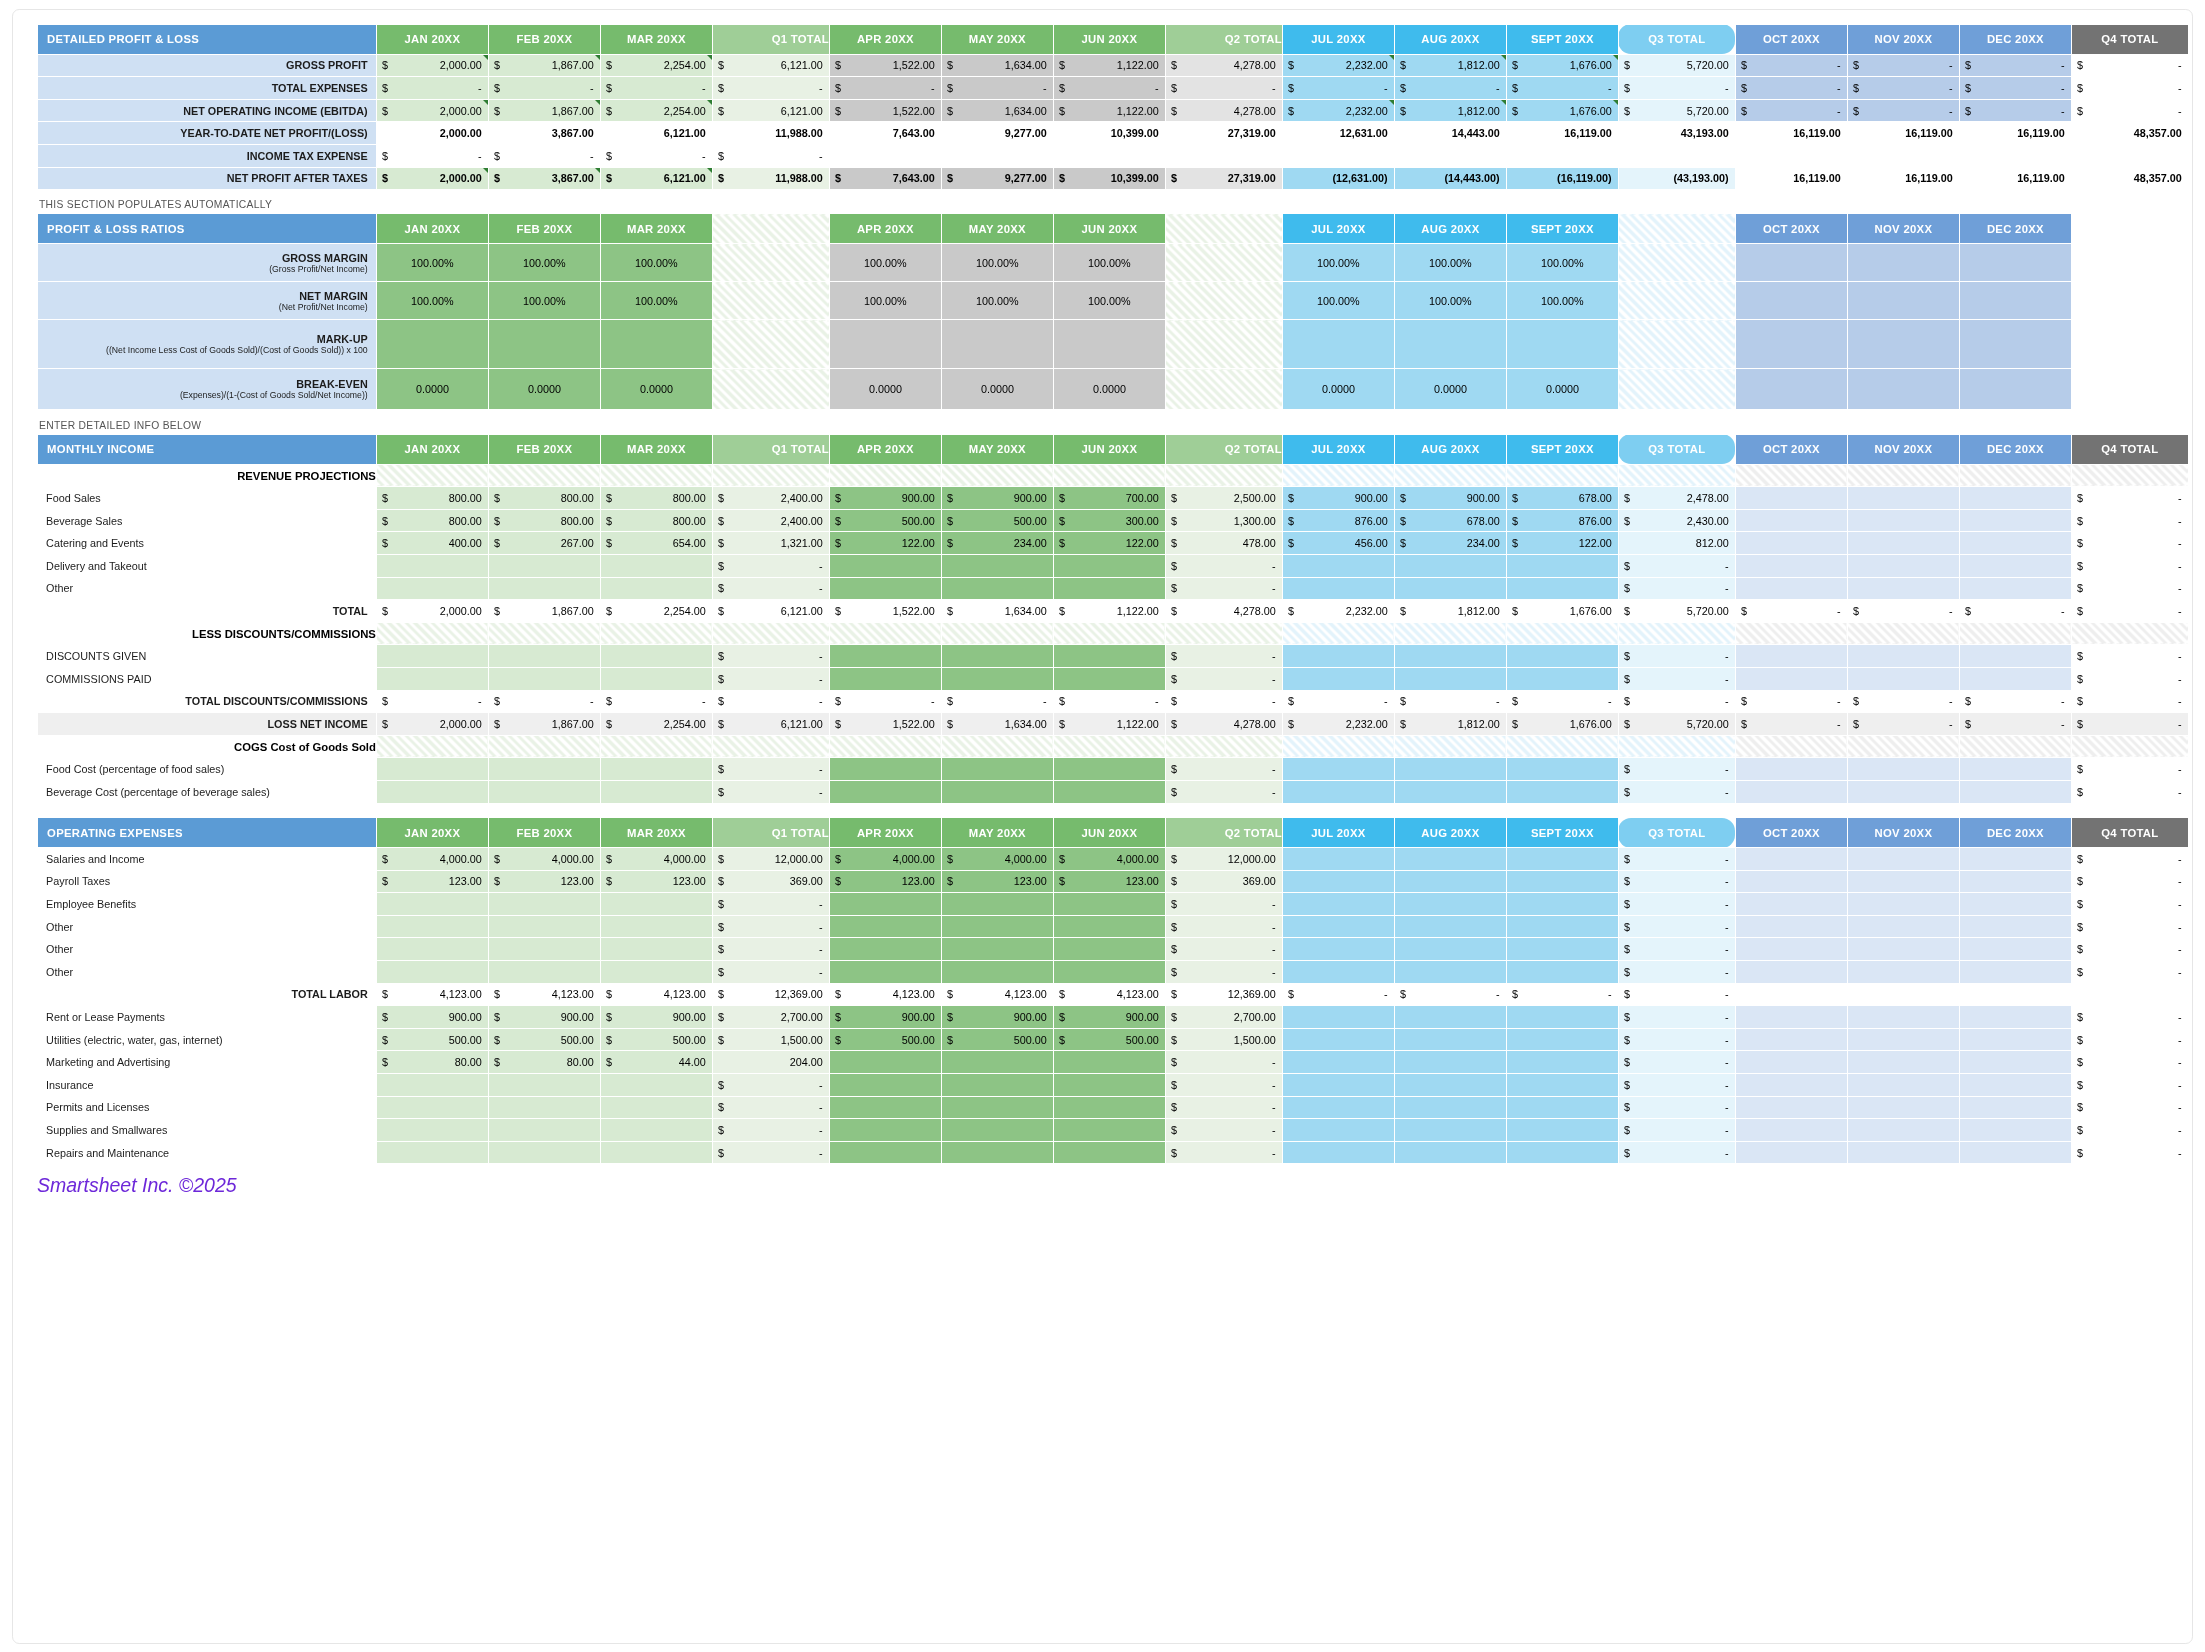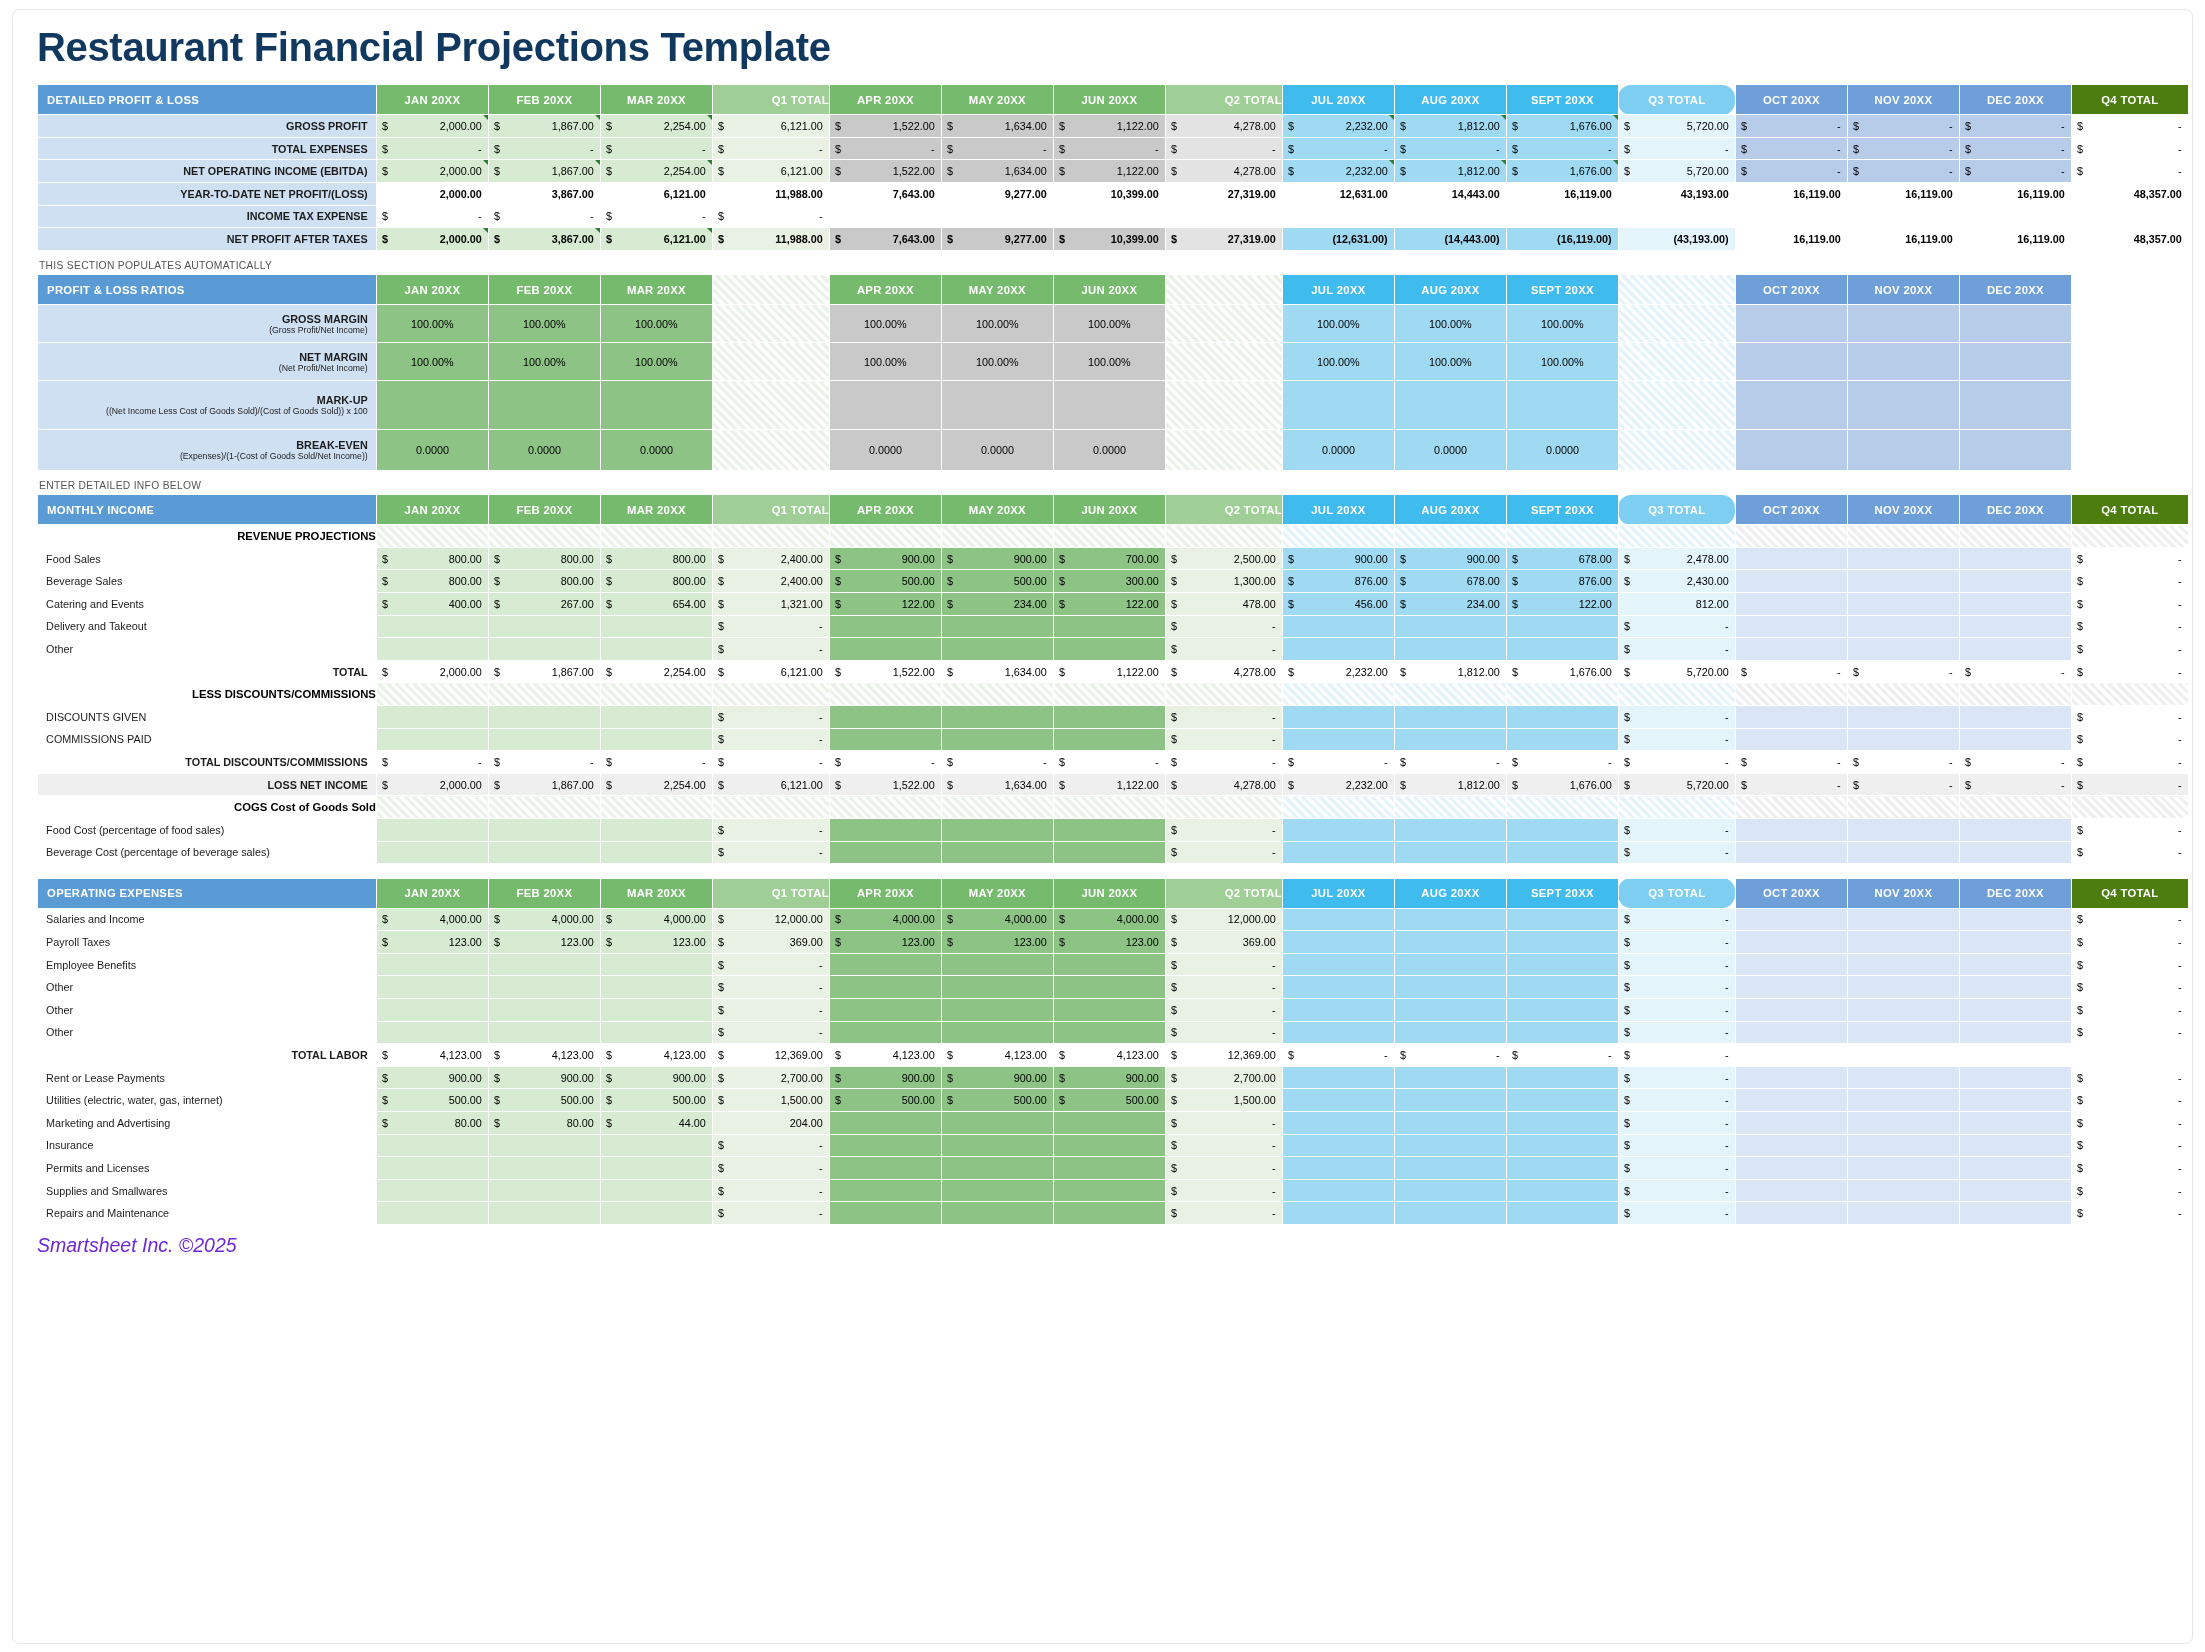--- a/index.html
+++ b/index.html
@@ -61,21 +61,21 @@
     font-size: 11.3px;
     text-align: left;
     padding-left: 9.2px;
     letter-spacing: 0.3px;
   }
   .g  { background: #76bb6d; }  
   .gq { background: #9fce97; text-align: right; }  
   .b  { background: #3fbbed; }  
   .bq { background: #7ecef1; border-radius: 13px; }  
   .db { background: #6f9fd8; }  
-  .dbq{ background: #4d7c0f; }
+  .dbq{ background: #737373; }
   .lblhdr { background: #5b9bd5; }
 
   
   .cg  { background: #d7ead2; }  
   .cgm { background: #8dc485; }  
   .cgt { background: #e8f1e4; }  
   .cgray{ background: #c9c9c9; }
   .cgrayl{ background: #e3e3e3; }
   .cb  { background: #9fd9f2; }
   .cblt{ background: #e4f4fb; }
@@ -145,21 +145,20 @@
     border-width: 0 5.1px 5.1px 0;
     border-style: solid;
     border-color: transparent #2e7d32 transparent transparent;
   }
 </style>
 </head>
 <body>
 
 <div class="page">
 
-  <h1 class="title">Restaurant Financial Projections Template</h1>
 
   <table>
     <colgroup>
       <col class="label">
         <col class="mon">
         <col class="mon">
         <col class="mon">
         <col class="qtr">
       <col class="mon">
         <col class="mon">

